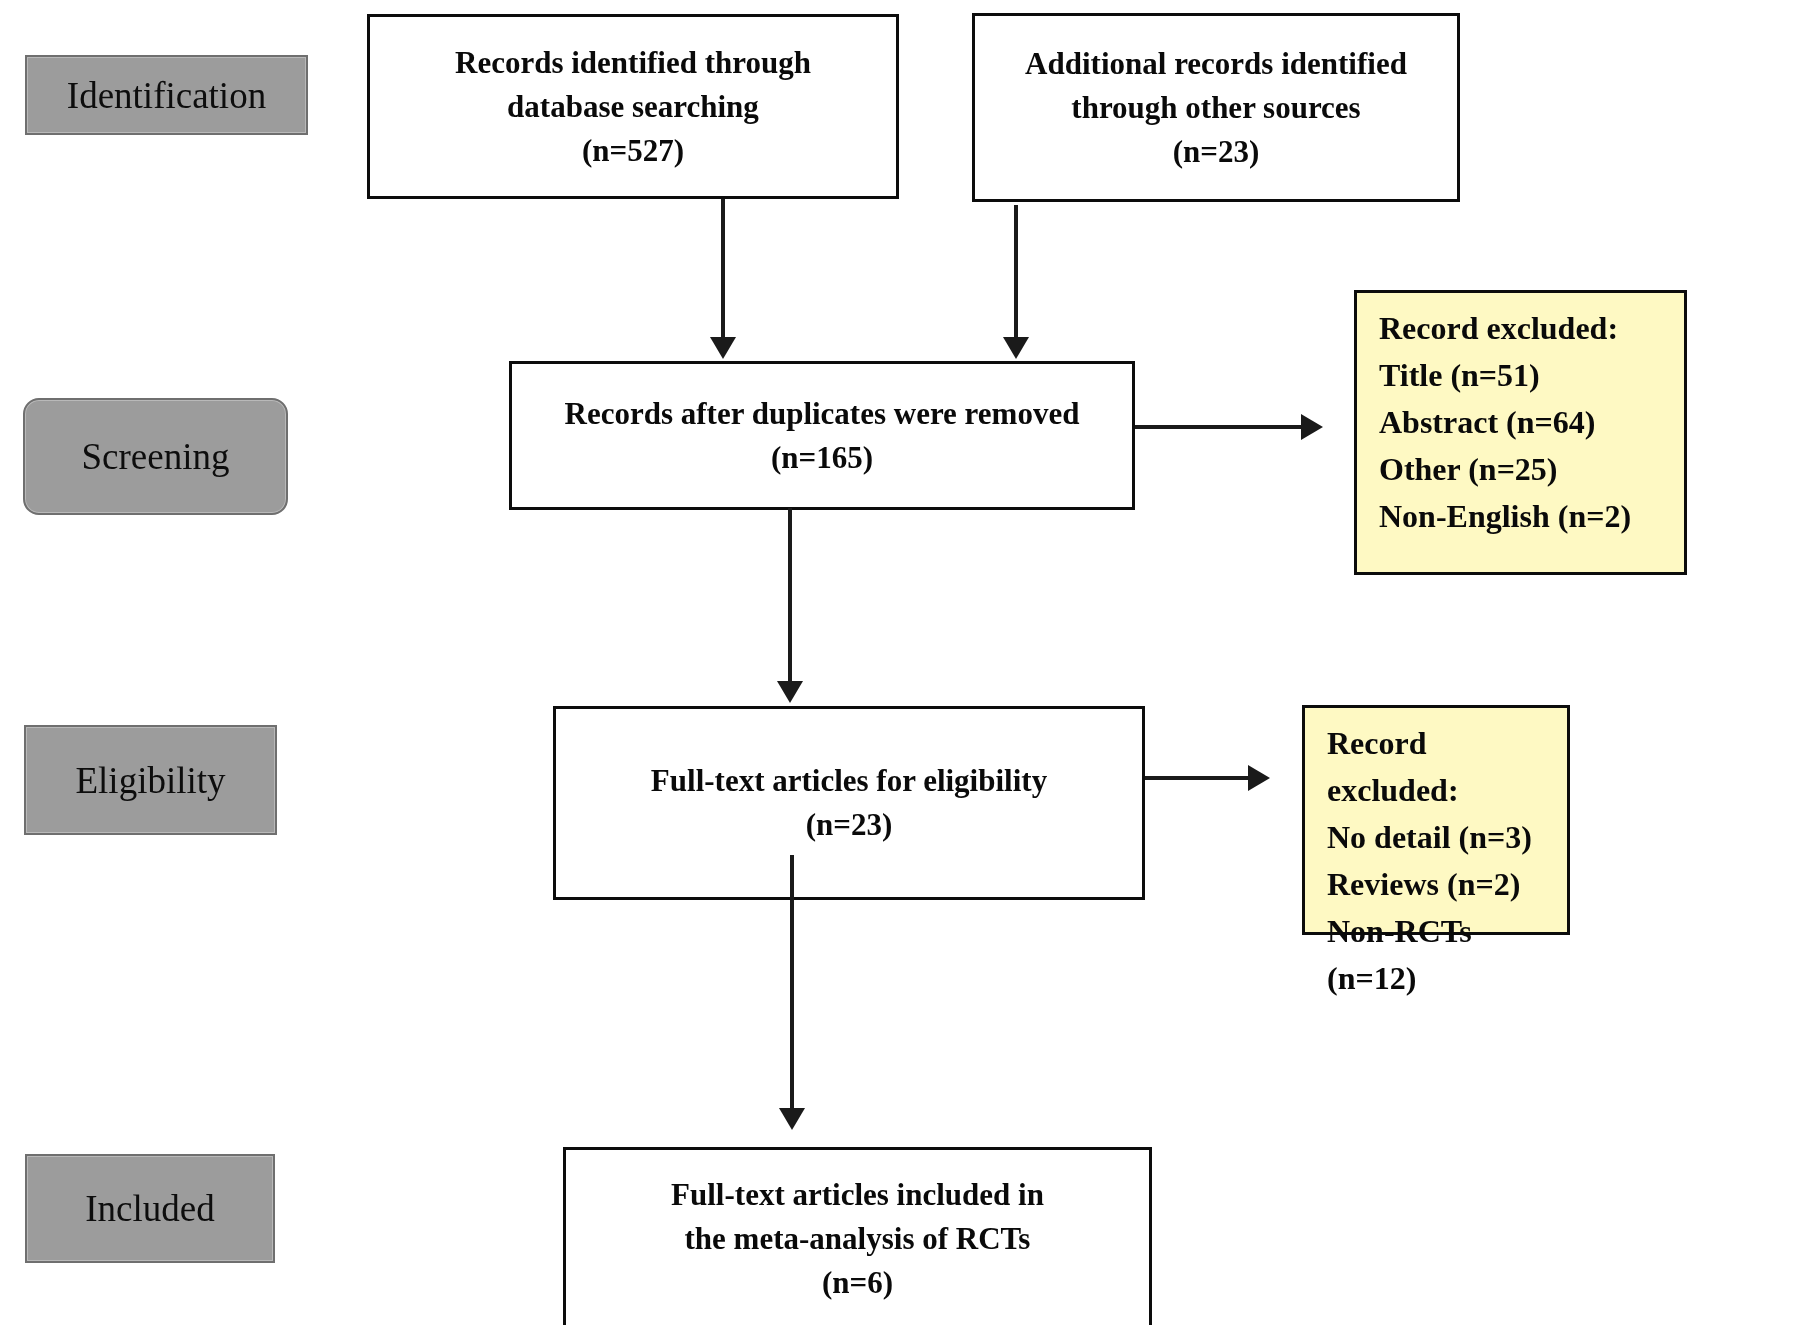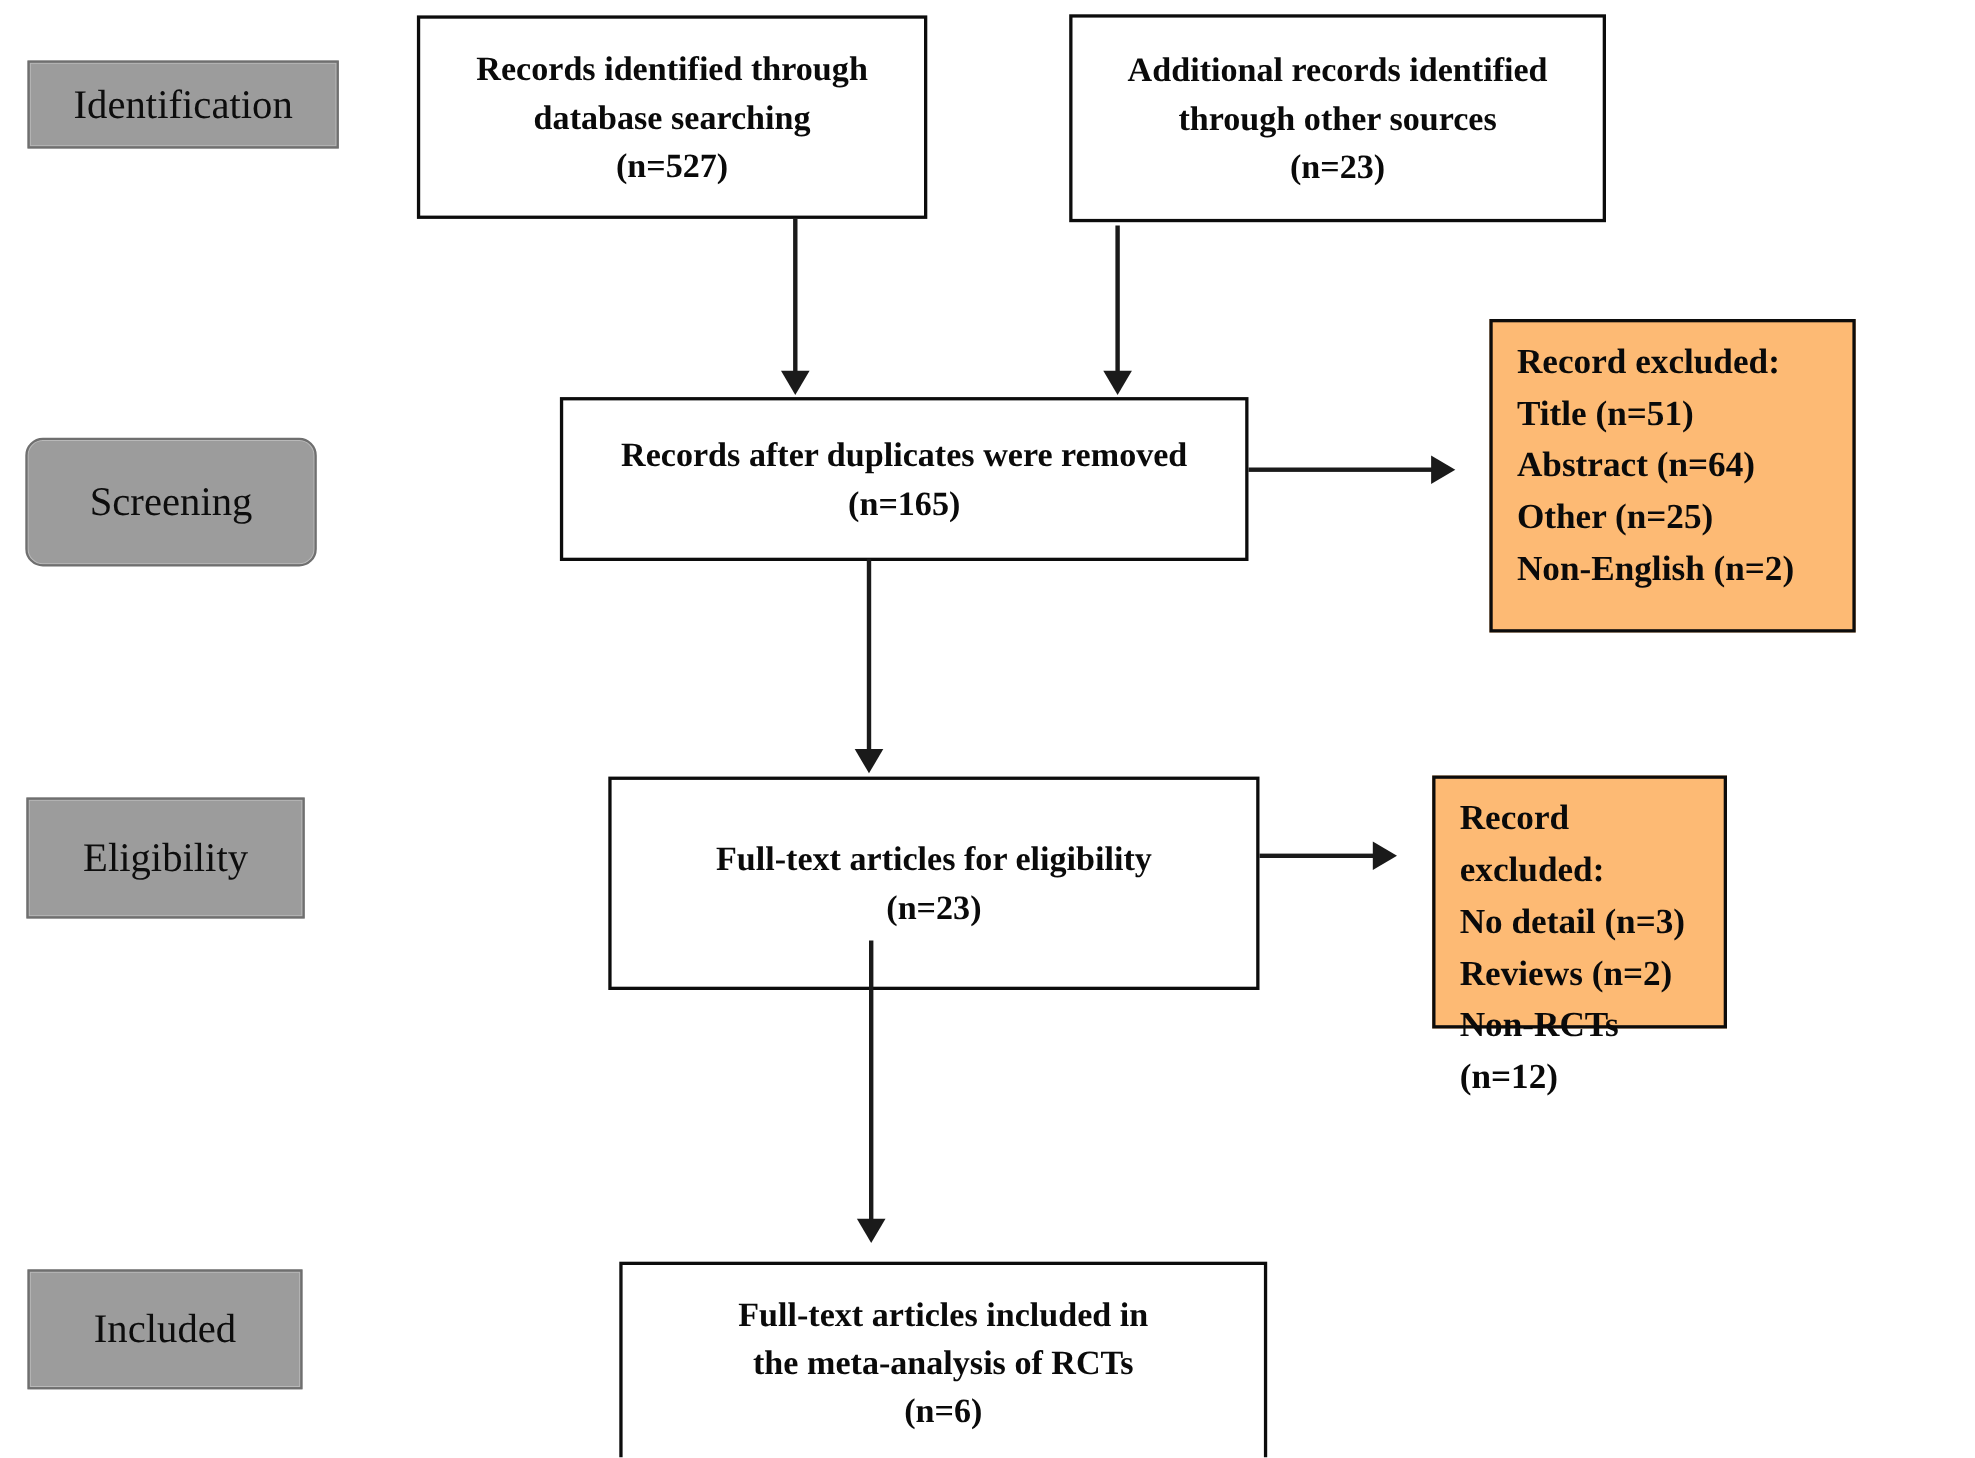--- a/index.html
+++ b/index.html
@@ -36,21 +36,21 @@
     text-align:center;
     font-weight:bold;
     font-size:31px;
     line-height:44px;
     color:#0a0a0a;
     box-sizing:border-box;
   }
   
   .xbox{
     position:absolute;
-    background:#fdba74;
+    background:#fef9c3;
     border:3px solid #0c0c0c;
     font-weight:bold;
     font-size:32px;
     line-height:47px;
     color:#0a0a0a;
     padding:12px 8px 0 22px;
     box-sizing:border-box;
   }
   .shaft-v{position:absolute;width:4px;background:#1a1a1a;}
   .shaft-h{position:absolute;height:4px;background:#1a1a1a;}
@@ -66,21 +66,21 @@
     border-bottom:13px solid transparent;
     border-left:22px solid #1a1a1a;
   }
 
   
   #stage-identification{left:25px;top:55px;width:283px;height:80px;}
   #stage-screening{left:23px;top:398px;width:265px;height:117px;border-radius:16px;}
   #stage-eligibility{left:24px;top:725px;width:253px;height:110px;text-align:right;}
   #stage-included{left:25px;top:1154px;width:250px;height:109px;}
 
-  #box-records-identified{left:379px;top:14px;width:464px;height:185px;}
+  #box-records-identified{left:367px;top:14px;width:532px;height:185px;}
   #box-additional-records{left:972px;top:13px;width:488px;height:189px;}
   #box-after-duplicates{left:509px;top:361px;width:626px;height:149px;}
   #box-fulltext-eligibility{left:553px;top:706px;width:592px;height:194px;}
   #box-fulltext-included{left:563px;top:1147px;width:589px;height:183px;}
   #box-excluded-screening{left:1354px;top:290px;width:333px;height:285px;}
   #box-excluded-eligibility{left:1302px;top:705px;width:268px;height:230px;}
 
   #a1-shaft{left:721px;top:199px;height:140px;}
   #a1-head{left:710px;top:337px;}
   #a2-shaft{left:1014px;top:205px;height:134px;}

